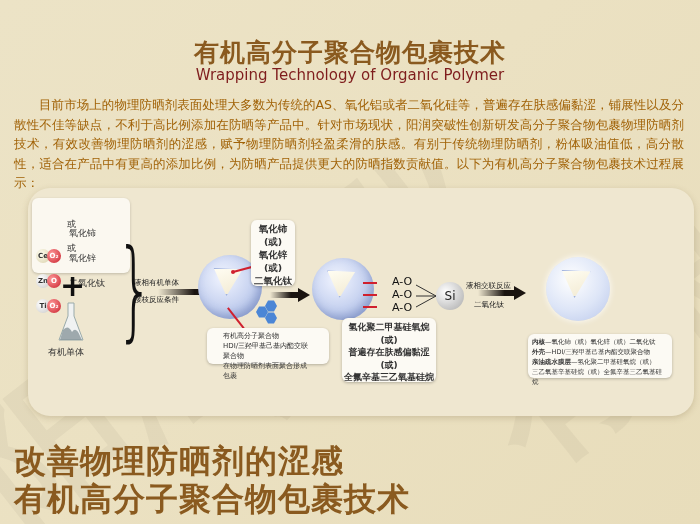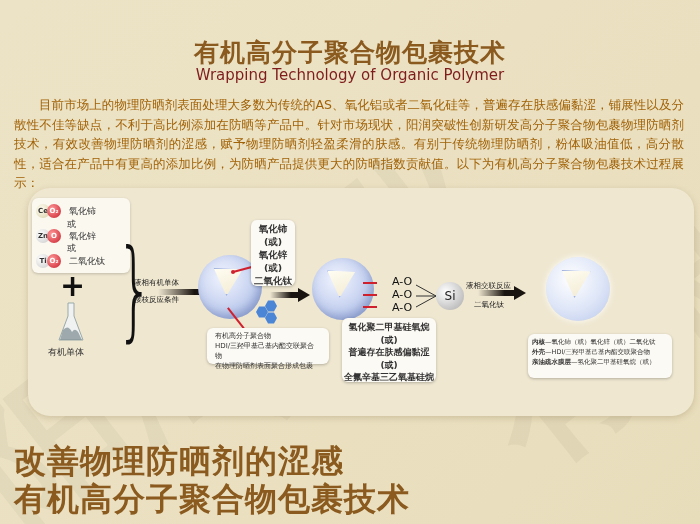--- a/index.html
+++ b/index.html
@@ -38,20 +38,21 @@
   }
   .elem-card {
     position: absolute; left: 32px; top: 198px; width: 98px; height: 75px;
     background: #fbf8f0; border-radius: 6px; box-shadow: 0 1px 3px rgba(0,0,0,0.2);
   }
   .elem-row { position: absolute; left: 4px; display: flex; align-items: center; font-size: 9px; }
   .atom {
     width: 14px; height: 14px; border-radius: 50%; font-size: 7px; font-weight: bold;
     display: flex; align-items: center; justify-content: center; color: #333;
     background: radial-gradient(circle at 35% 35%, #ffffff, #c9c9c9);
+    margin-top: 45px;
   }
   .atom.ce { background: radial-gradient(circle at 35% 35%, #fffdf0, #d7cfa8); }
   .atom.o { background: radial-gradient(circle at 35% 35%, #ff9a9a, #c81e2b); color: #fff; margin-left: -3px; }
   .elem-name { margin-left: 8px; color: #333; }
   .or-small { position: absolute; font-size: 9px; color: #333; }
   .plus { position: absolute; left: 60px; top: 274px; font-size: 30px; font-weight: bold; color: #111; line-height: 24px; }
   .flask { position: absolute; left: 58px; top: 302px; width: 26px; height: 40px; }
   .monomer-label { position: absolute; left: 48px; top: 346px; font-size: 9px; color: #333; }
   .brace { position: absolute; left: 116px; top: 240px; font-size: 108px; line-height: 100px; color: #111; font-weight: 300; transform: scaleX(0.55); transform-origin: left top; }
   .arrow {
@@ -81,21 +82,21 @@
   }
   .sphere.final {
     background: radial-gradient(circle at 40% 35%, #ffffff 0%, #dde5f7 55%, #b8c6ea 100%);
     box-shadow: 0 0 6px rgba(255,255,255,0.9);
   }
   .note-card {
     position: absolute; background: #fcfaf4; border-radius: 6px;
     box-shadow: 0 1px 3px rgba(0,0,0,0.25); color: #333;
   }
   .oxide-card { left: 251px; top: 220px; width: 44px; height: 66px; text-align: center; font-size: 9.5px; line-height: 13px; padding-top: 2px; font-weight: bold; }
-  .polymer-card { left: 207px; top: 328px; width: 122px; height: 36px; font-size: 7px; line-height: 10px; padding: 3px 8px; }
+  .polymer-card { left: 207px; top: 328px; width: 122px; height: 36px; font-size: 7px; line-height: 10px; padding: 3px 16px; }
   .silane-card { left: 342px; top: 318px; width: 94px; height: 64px; text-align: center; font-size: 9px; line-height: 12.5px; padding-top: 3px; font-weight: bold; }
   .final-card { left: 528px; top: 334px; width: 144px; height: 44px; font-size: 6.5px; line-height: 10px; padding: 3px 4px; }
   .final-card b { font-weight: bold; }
   .redline { position: absolute; height: 1.6px; background: #d0202e; transform-origin: left center; }
   .reddot { position: absolute; width: 4px; height: 4px; border-radius: 50%; background: #d0202e; }
   .hex { position: absolute; width: 12px; height: 12px; background: #4b86d6;
     clip-path: polygon(25% 5%, 75% 5%, 100% 50%, 75% 95%, 25% 95%, 0 50%); }
   .ao { position: absolute; font-size: 11px; color: #111; }
   .si {
     position: absolute; left: 436px; top: 282px; width: 28px; height: 28px; border-radius: 50%;
@@ -220,16 +221,17 @@
 <div class="arrow-label" style="left:474px; top:300px;">二氧化钛</div>
 
 <div class="sphere final" style="left:546px; top:257px; width:64px; height:64px;">
   <div class="cut"></div>
 </div>
 
 <div class="note-card final-card">
   <div><b>内核</b><span>—氧化铈（或）氧化锌（或）二氧化钛</span></div>
   <div><b>外壳</b><span>—HDI/三羟甲基己基内酯交联聚合物</span></div>
   <div><b>亲油疏水膜层</b><span>—氢化聚二甲基硅氧烷（或）</span></div>
+  <div><span>三乙氧基辛基硅烷（或）全氟辛基三乙氧基硅烷</span></div>
 </div>
 
 <div class="bottom-line" style="top:440px;">改善物理防晒剂的涩感</div>
 <div class="bottom-line" style="top:478px;">有机高分子聚合物包裹技术</div>
 
 </body></html>

